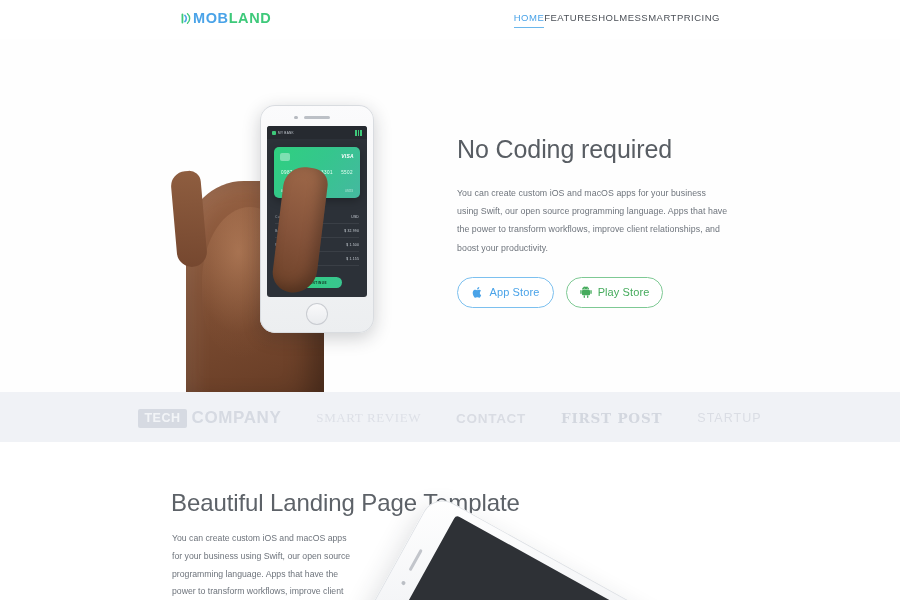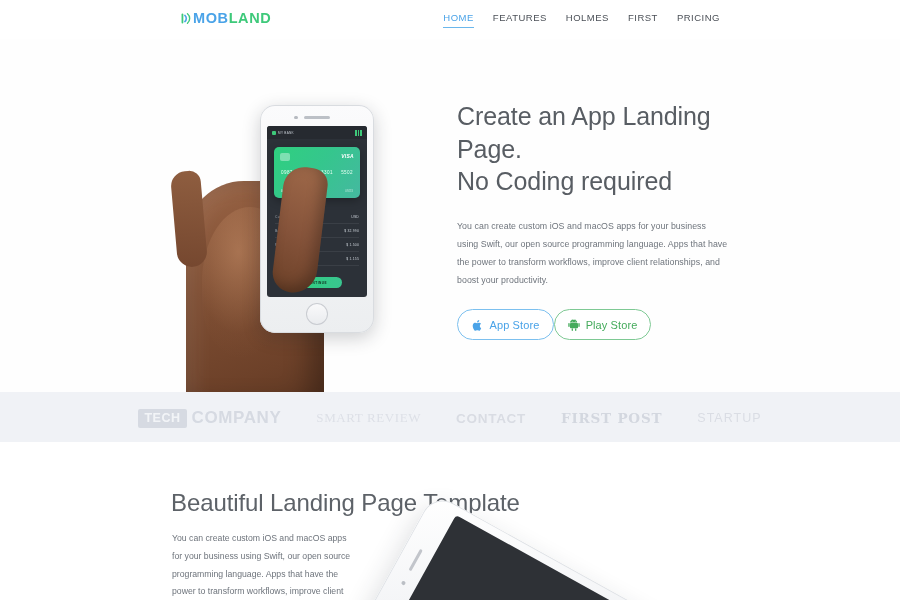--- a/index.html
+++ b/index.html
@@ -25,21 +25,21 @@
     display: flex; align-items: center; 
     font-size: 14.5px; font-weight: bold; letter-spacing: 0.6px;
   }
   .brand-icon { width: 13px; height: 13px; display: block; }
   .brand-text { display: flex; }
   .brand-mob { color: #4aa3e8; }
   .brand-land { color: #3ec97a; }
 
   .nav-links {
     position: absolute; right: 180px; top: 12px;
-    display: flex; align-items: flex-start; gap: 19px;
+    display: flex; align-items: flex-start; 
     font-size: 9.5px; letter-spacing: 0.5px;
   }
   .nav-link {
     color: #4b5057; text-decoration: none; padding-bottom: 4px;
     white-space: nowrap; cursor: pointer;
   }
   .nav-link.active { color: #4aa3e8; border-bottom: 1.6px solid #6bb7ec; }
 
   
   .hero { position: absolute; top: 39px; left: 0; width: 900px; height: 353px; background: #fefefe; }
@@ -148,21 +148,21 @@
   
   .hero-copy { position: absolute; left: 457px; top: 61px; width: 290px; }
   .hero-title {
     font-size: 25px; line-height: 1.3; color: #585d63; font-weight: 400;
     letter-spacing: -0.1px; margin: 0;
   }
   .hero-desc {
     margin: 19px 0 0 0; width: 272px;
     font-size: 8.8px; line-height: 2.07; color: #6e747c; letter-spacing: 0.05px;
   }
-  .hero-buttons { display: flex; margin-top: 20px; }
+  .hero-buttons { display: flex; gap: 12px; margin-top: 20px; }
   .store-btn {
     display: flex; align-items: center; justify-content: center; gap: 7px;
     width: 97px; height: 31px; border-radius: 17px; background: #ffffff;
     font-size: 11px; cursor: pointer; letter-spacing: 0.1px;
   }
   .store-btn.apple { border: 1px solid #7cc0ef; color: #4aa3e8; }
   .store-btn.play  { border: 1px solid #7ec994; color: #45ab5c; }
   .store-ico { width: 11px; height: 12px; display: block; }
   .hero-note { margin-top: 18px; font-size: 8px; color: #8d939b; letter-spacing: 0.1px; }
 
@@ -245,21 +245,21 @@
       <span class="brand-text">
         <span class="brand-mob">MOB</span>
           <span class="brand-land">LAND</span>
       </span>
     </div>
 
     <div class="nav-links">
       <a class="nav-link active" href="#">HOME</a>
       <a class="nav-link" href="#">FEATURES</a>
       <a class="nav-link" href="#">HOLMES</a>
-      <a class="nav-link" href="#">FIRST</a>
+      <a class="nav-link" href="#">SMART</a>
       <a class="nav-link" href="#">PRICING</a>
     </div>
   </div>
 
   <div class="hero">
 
     <div class="hand-wrap">
       <div class="hand"></div>
       <div class="finger-left"></div>
 
@@ -319,21 +319,21 @@
         </div>
 
         <div class="phone-home"></div>
       </div>
 
       <div class="thumb"></div>
     </div>
 
     <div class="hero-copy">
       <h1 class="hero-title">
-        <span>Create an App Landing Page.</span><br>
+        <br>
         <span>No Coding required</span>
       </h1>
       <p class="hero-desc">You can create custom iOS and macOS apps for your business using Swift, our open source programming language. Apps that have the power to transform workflows, improve client relationships, and boost your productivity.</p>
 
       <div class="hero-buttons">
         <div class="store-btn apple">
           <span class="store-ico">
             <svg viewBox="0 0 24 28" width="11" height="13" aria-hidden="true">
               <path fill="#4aa3e8" d="M17.2 14.7c0-3 2.4-4.4 2.5-4.5-1.4-2-3.5-2.3-4.2-2.3-1.8-.2-3.5 1-4.4 1-.9 0-2.3-1-3.8-1-2 0-3.8 1.1-4.8 2.9-2 3.6-.5 8.9 1.5 11.8 1 1.4 2.1 3 3.6 2.9 1.5-.1 2-.9 3.8-.9s2.3.9 3.8.9c1.6 0 2.6-1.4 3.5-2.9.6-.9 1-1.8 1.3-2.7-3-1.2-3-4.9-2.8-5.2z"></path>
               <path fill="#4aa3e8" d="M14.6 5.6c.8-1 1.3-2.4 1.2-3.8-1.2 0-2.6.8-3.5 1.8-.7.9-1.4 2.3-1.2 3.6 1.3.1 2.7-.7 3.5-1.6z"></path>

